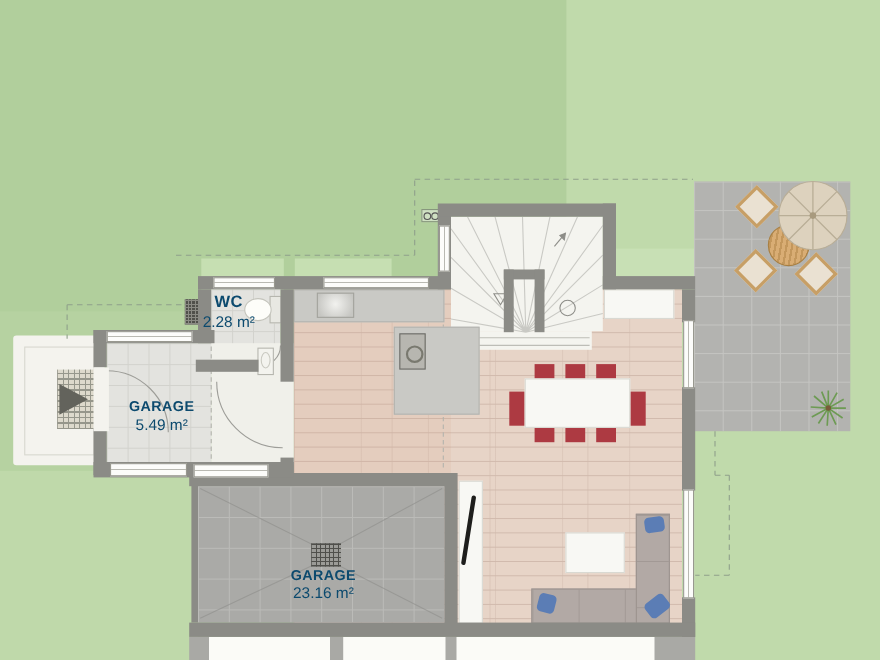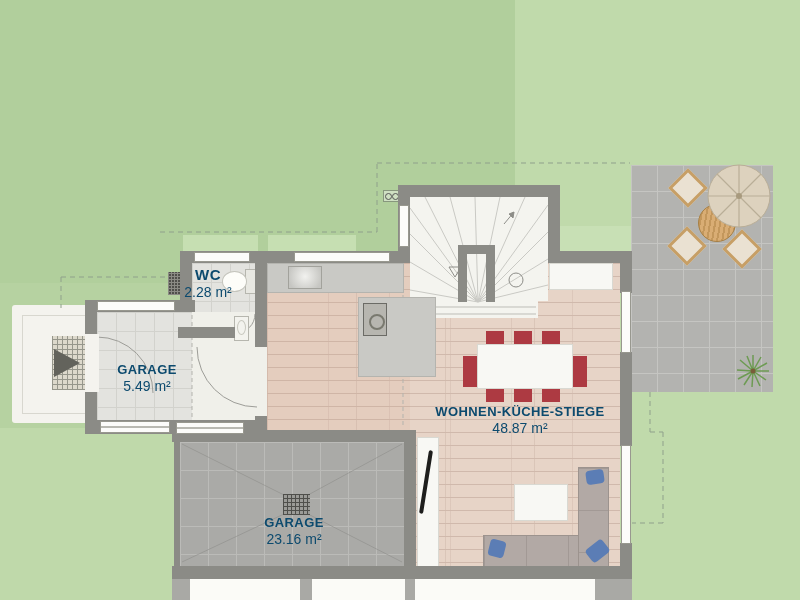--- a/index.html
+++ b/index.html
@@ -218,22 +218,18 @@
   </svg>
 
   <div class="room-label" style="left:208px;top:266px;">
     <div class="rn" style="font-size:15px;">WC</div>
     <div class="ra">2.28 m²</div>
   </div>
   <div class="room-label" style="left:147px;top:362px;">
     <div class="rn">GARAGE</div>
     <div class="ra">5.49 m²</div>
   </div>
-  <div class="room-label" style="left:520px;top:404px;">
-    <div class="rn">WOHNEN-KÜCHE-STIEGE</div>
-    <div class="ra">48.87 m²</div>
-  </div>
   <div class="room-label" style="left:294px;top:515px;">
     <div class="rn">GARAGE</div>
     <div class="ra">23.16 m²</div>
   </div>
 
 </div>
 
 </body></html>

